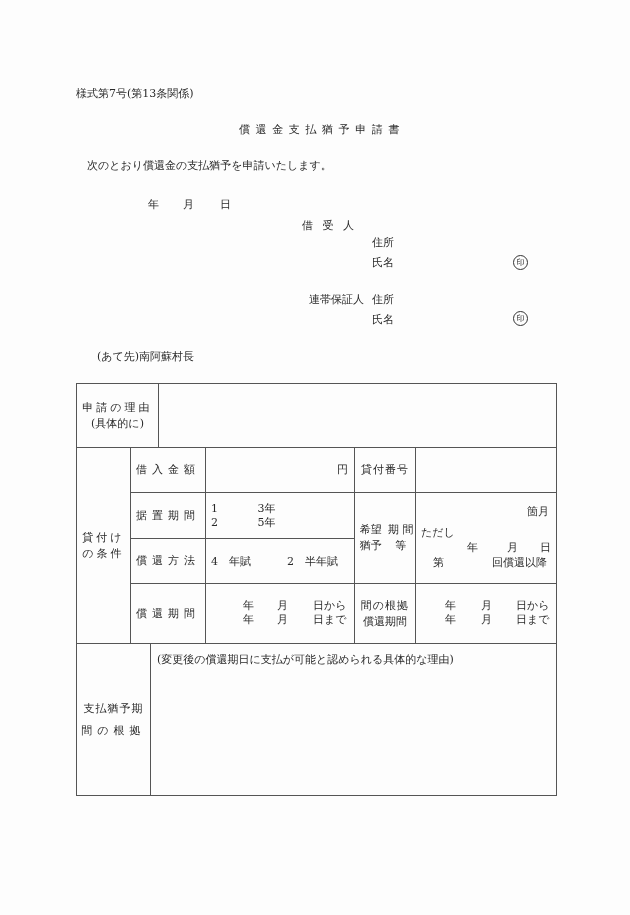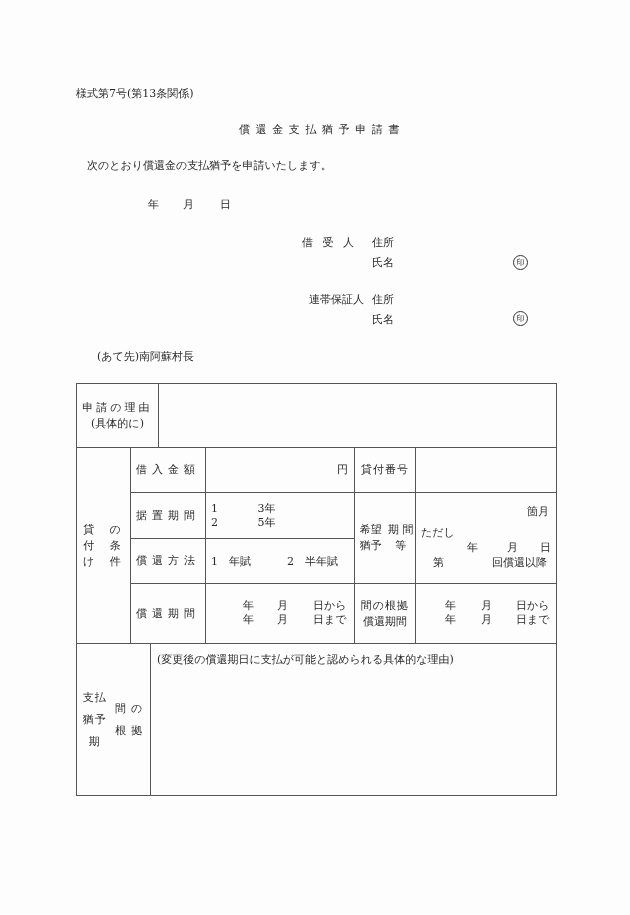--- a/index.html
+++ b/index.html
@@ -21,21 +21,21 @@
 <body>
 
 <div class="abs" style="left:76px;top:86px;">様式第7号(第13条関係)</div>
 <div class="abs" style="left:239px;top:122px;letter-spacing:5.6px;">償還金支払猶予申請書</div>
 <div class="abs" style="left:87px;top:158px;">次のとおり償還金の支払猶予を申請いたします。</div>
 
 <div class="abs" style="left:148px;top:197px;">年</div>
 <div class="abs" style="left:183px;top:197px;">月</div>
 <div class="abs" style="left:220px;top:197px;">日</div>
 
-<div class="abs" style="left:302px;top:235px;letter-spacing:3px;">借 受 人</div>
+<div class="abs" style="left:302px;top:218px;letter-spacing:3px;">借 受 人</div>
 <div class="abs" style="left:372px;top:235px;">住所</div>
 <div class="abs" style="left:372px;top:255px;">氏名</div>
 <div class="seal" style="left:513px;top:255px;">印</div>
 
 <div class="abs" style="left:309px;top:292px;">連帯保証人</div>
 <div class="abs" style="left:372px;top:292px;">住所</div>
 <div class="abs" style="left:372px;top:312px;">氏名</div>
 <div class="seal" style="left:513px;top:311px;">印</div>
 
 <div class="abs" style="left:97px;top:349px;">(あて先)南阿蘇村長</div>
@@ -60,21 +60,21 @@
   <div class="vl" style="left:415px;top:447px;height:196px;"></div>
   <div class="vl" style="left:150px;top:643px;height:152px;"></div>
 </div>
 
 <div class="cell" style="left:77px;top:384px;width:81px;height:63px;flex-direction:column;">
   <span class="spaced" style="letter-spacing:3px;text-align:center;">申請の理由</span>
   <span>(具体的に)</span>
 </div>
 <div style="position:absolute;left:159px;top:384px;width:397px;height:63px;"></div>
 
-<div class="cell" style="left:77px;top:448px;width:53px;height:195px;flex-direction:row;">
+<div class="cell" style="left:77px;top:448px;width:53px;height:195px;flex-direction:column;">
   <span style="letter-spacing:3px;">貸付け</span>
   <span style="letter-spacing:3px;">の条件</span>
 </div>
 
 <div class="cell" style="left:131px;top:448px;width:74px;height:44px;letter-spacing:5px;">借入金額</div>
 <div style="position:absolute;left:206px;top:448px;width:148px;height:44px;"></div>
 <div class="abs" style="left:337px;top:462px;">円</div>
 <div class="cell" style="left:355px;top:448px;width:60px;height:44px;letter-spacing:1px;">貸付番号</div>
 <div style="position:absolute;left:416px;top:448px;width:140px;height:44px;"></div>
 
@@ -82,21 +82,21 @@
 <div class="abs" style="left:211px;top:501px;">
   <span>1</span>
   <span style="margin-left:36px;">3年</span>
 </div>
 <div class="abs" style="left:211px;top:515px;">
   <span>2</span>
   <span style="margin-left:36px;">5年</span>
 </div>
 
 <div class="cell" style="left:131px;top:539px;width:74px;height:44px;letter-spacing:5px;">償還方法</div>
-<div class="abs" style="left:211px;top:554px;">1　年賦</div>
+<div class="abs" style="left:211px;top:554px;">4　年賦</div>
 <div class="abs" style="left:287px;top:554px;">2　半年賦</div>
 
 <div class="cell" style="left:355px;top:493px;width:60px;height:90px;flex-direction:row;">
   <span>希望猶予</span>
   <span>期 間 等</span>
 </div>
 <div class="abs" style="left:527px;top:504px;font-family:Liberation Mono, monospace;">箇月</div>
 <div class="abs" style="left:421px;top:525px;">ただし</div>
 <div class="abs" style="left:467px;top:540px;">年</div>
 <div class="abs" style="left:507px;top:540px;">月</div>
@@ -117,18 +117,18 @@
   <span style="letter-spacing:1px;">間の根拠</span>
   <span>償還期間</span>
 </div>
 <div class="abs" style="left:445px;top:598px;">年</div>
 <div class="abs" style="left:481px;top:598px;">月</div>
 <div class="abs" style="left:516px;top:598px;">日から</div>
 <div class="abs" style="left:445px;top:612px;">年</div>
 <div class="abs" style="left:481px;top:612px;">月</div>
 <div class="abs" style="left:516px;top:612px;">日まで</div>
 
-<div class="cell" style="left:77px;top:644px;width:73px;height:151px;flex-direction:row;line-height:22px;">
+<div class="cell" style="left:77px;top:644px;width:73px;height:151px;flex-direction:column;line-height:22px;">
   <span style="letter-spacing:1px;">支払猶予期</span>
   <span style="letter-spacing:5px;">間の根拠</span>
 </div>
 <div class="abs" style="left:157px;top:652px;">(変更後の償還期日に支払が可能と認められる具体的な理由)</div>
 <div style="position:absolute;left:151px;top:670px;width:405px;height:125px;"></div>
 
 </body></html>

